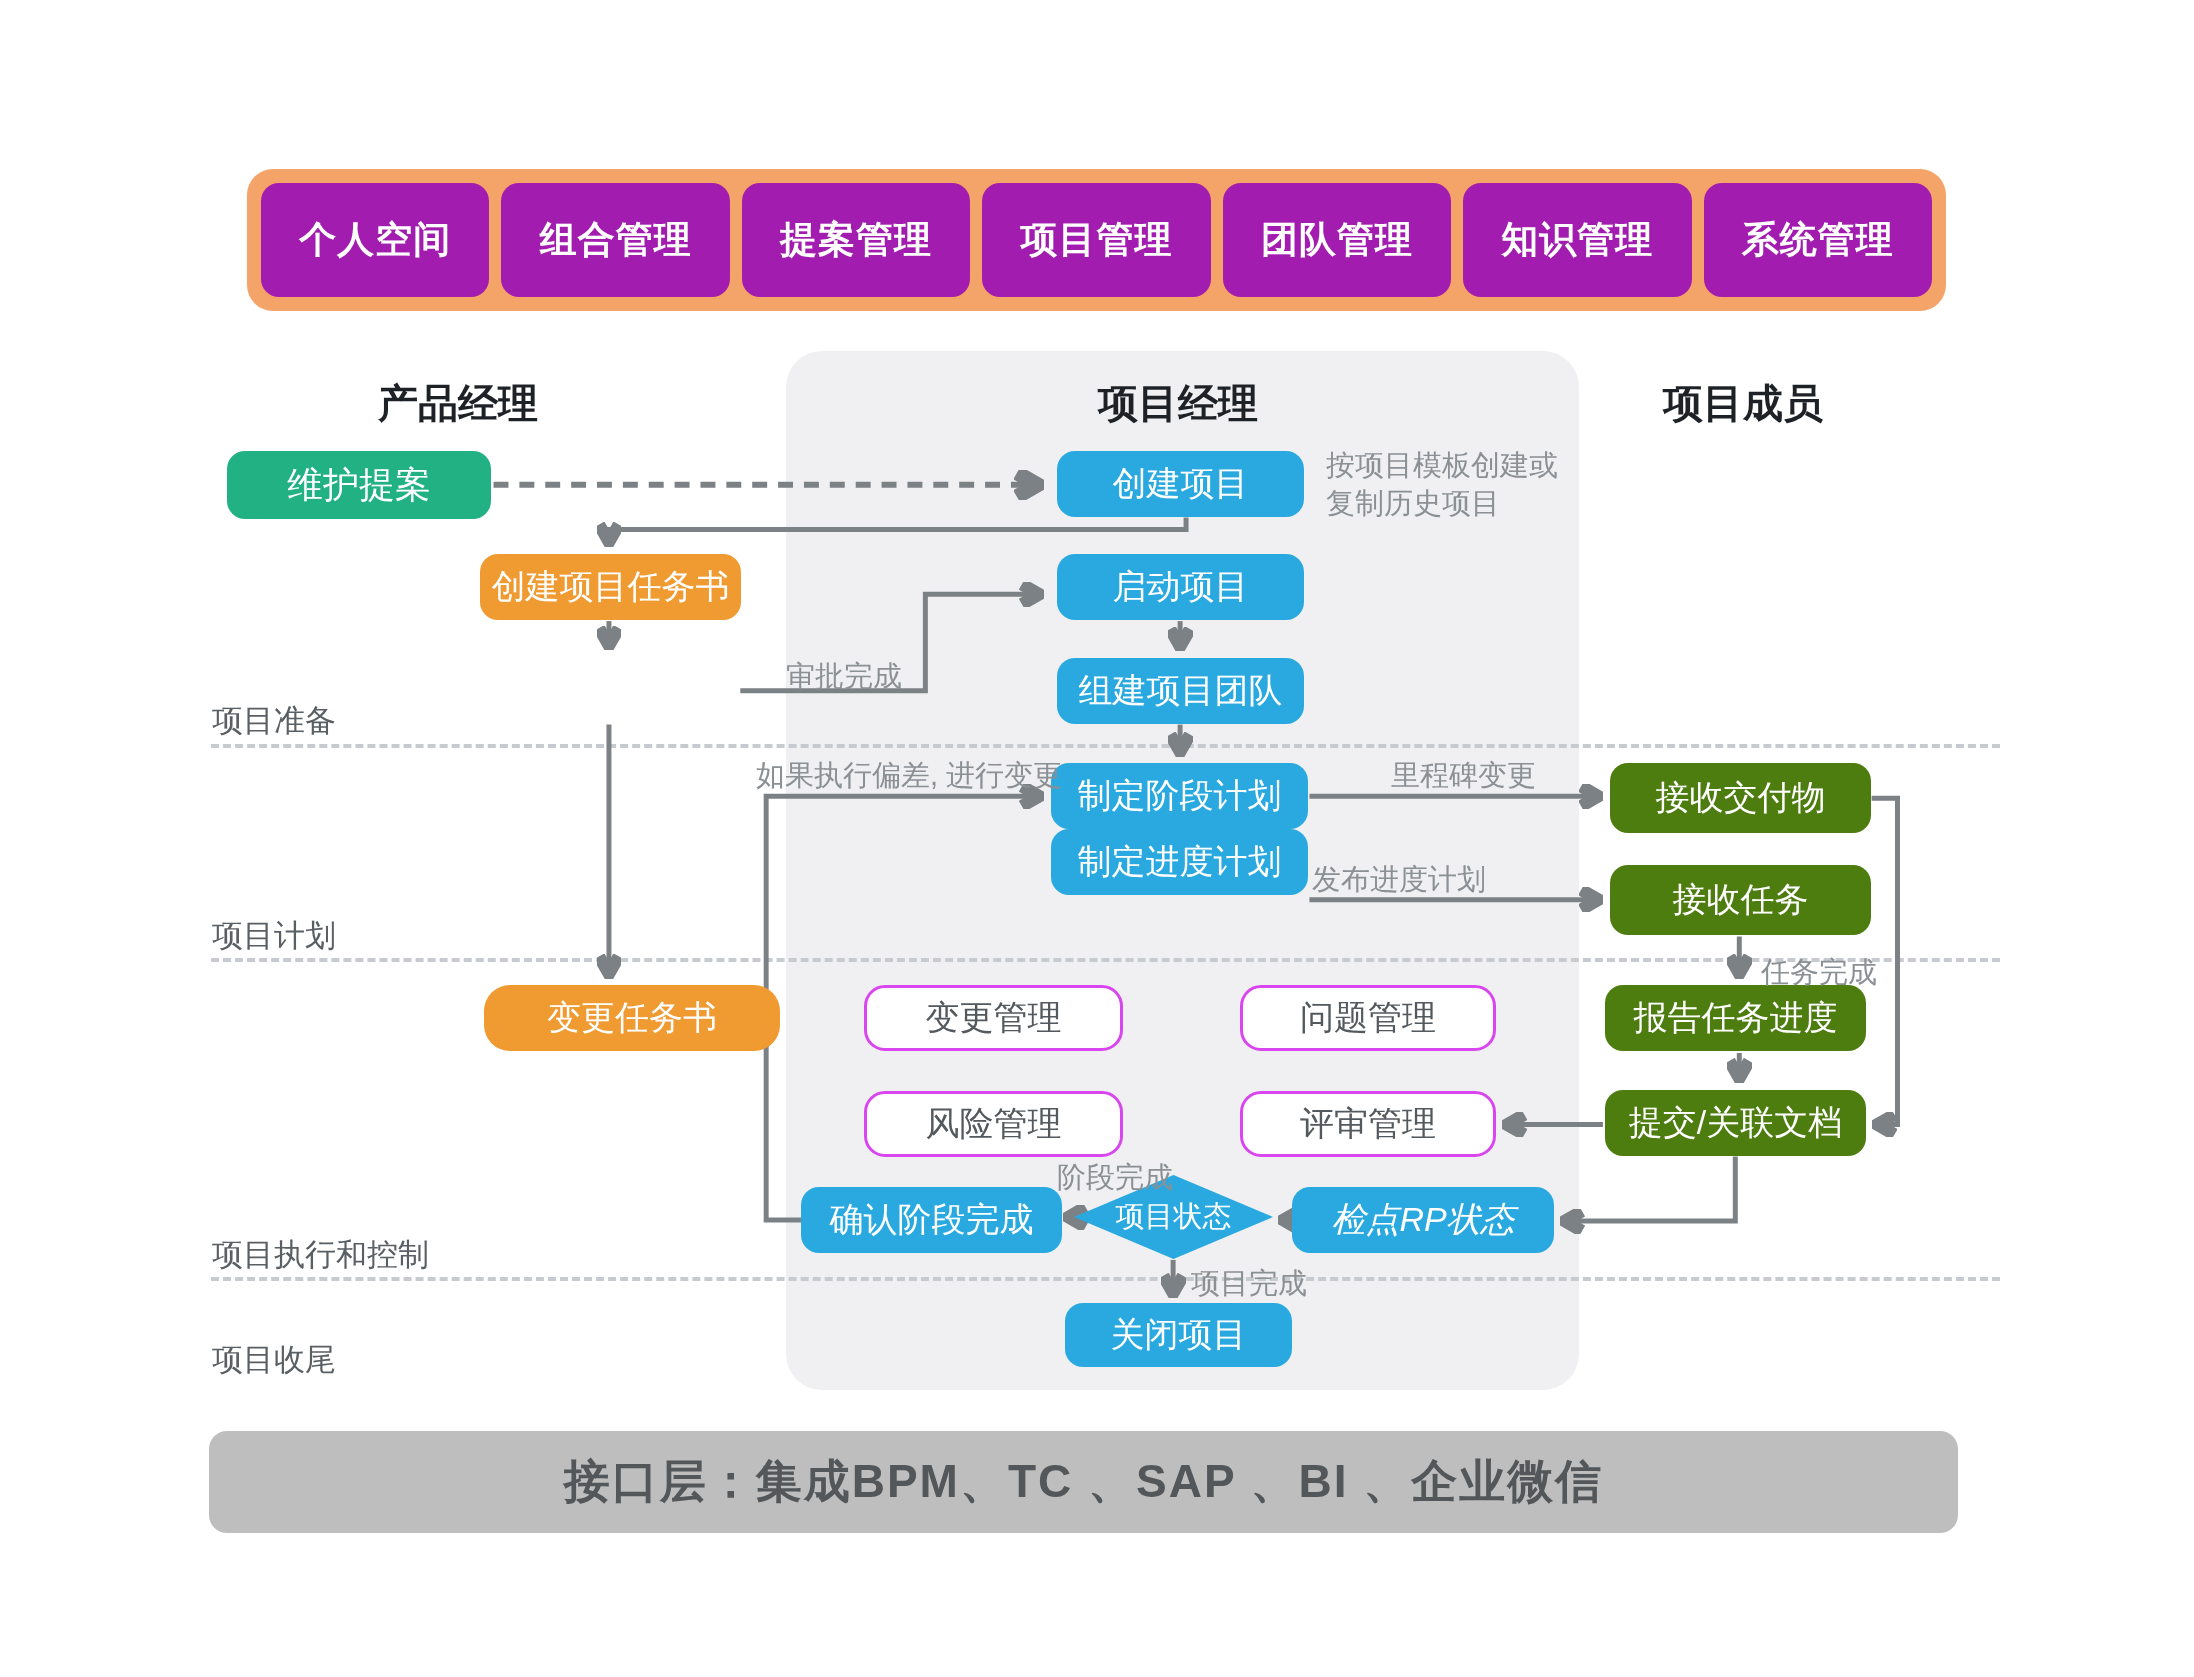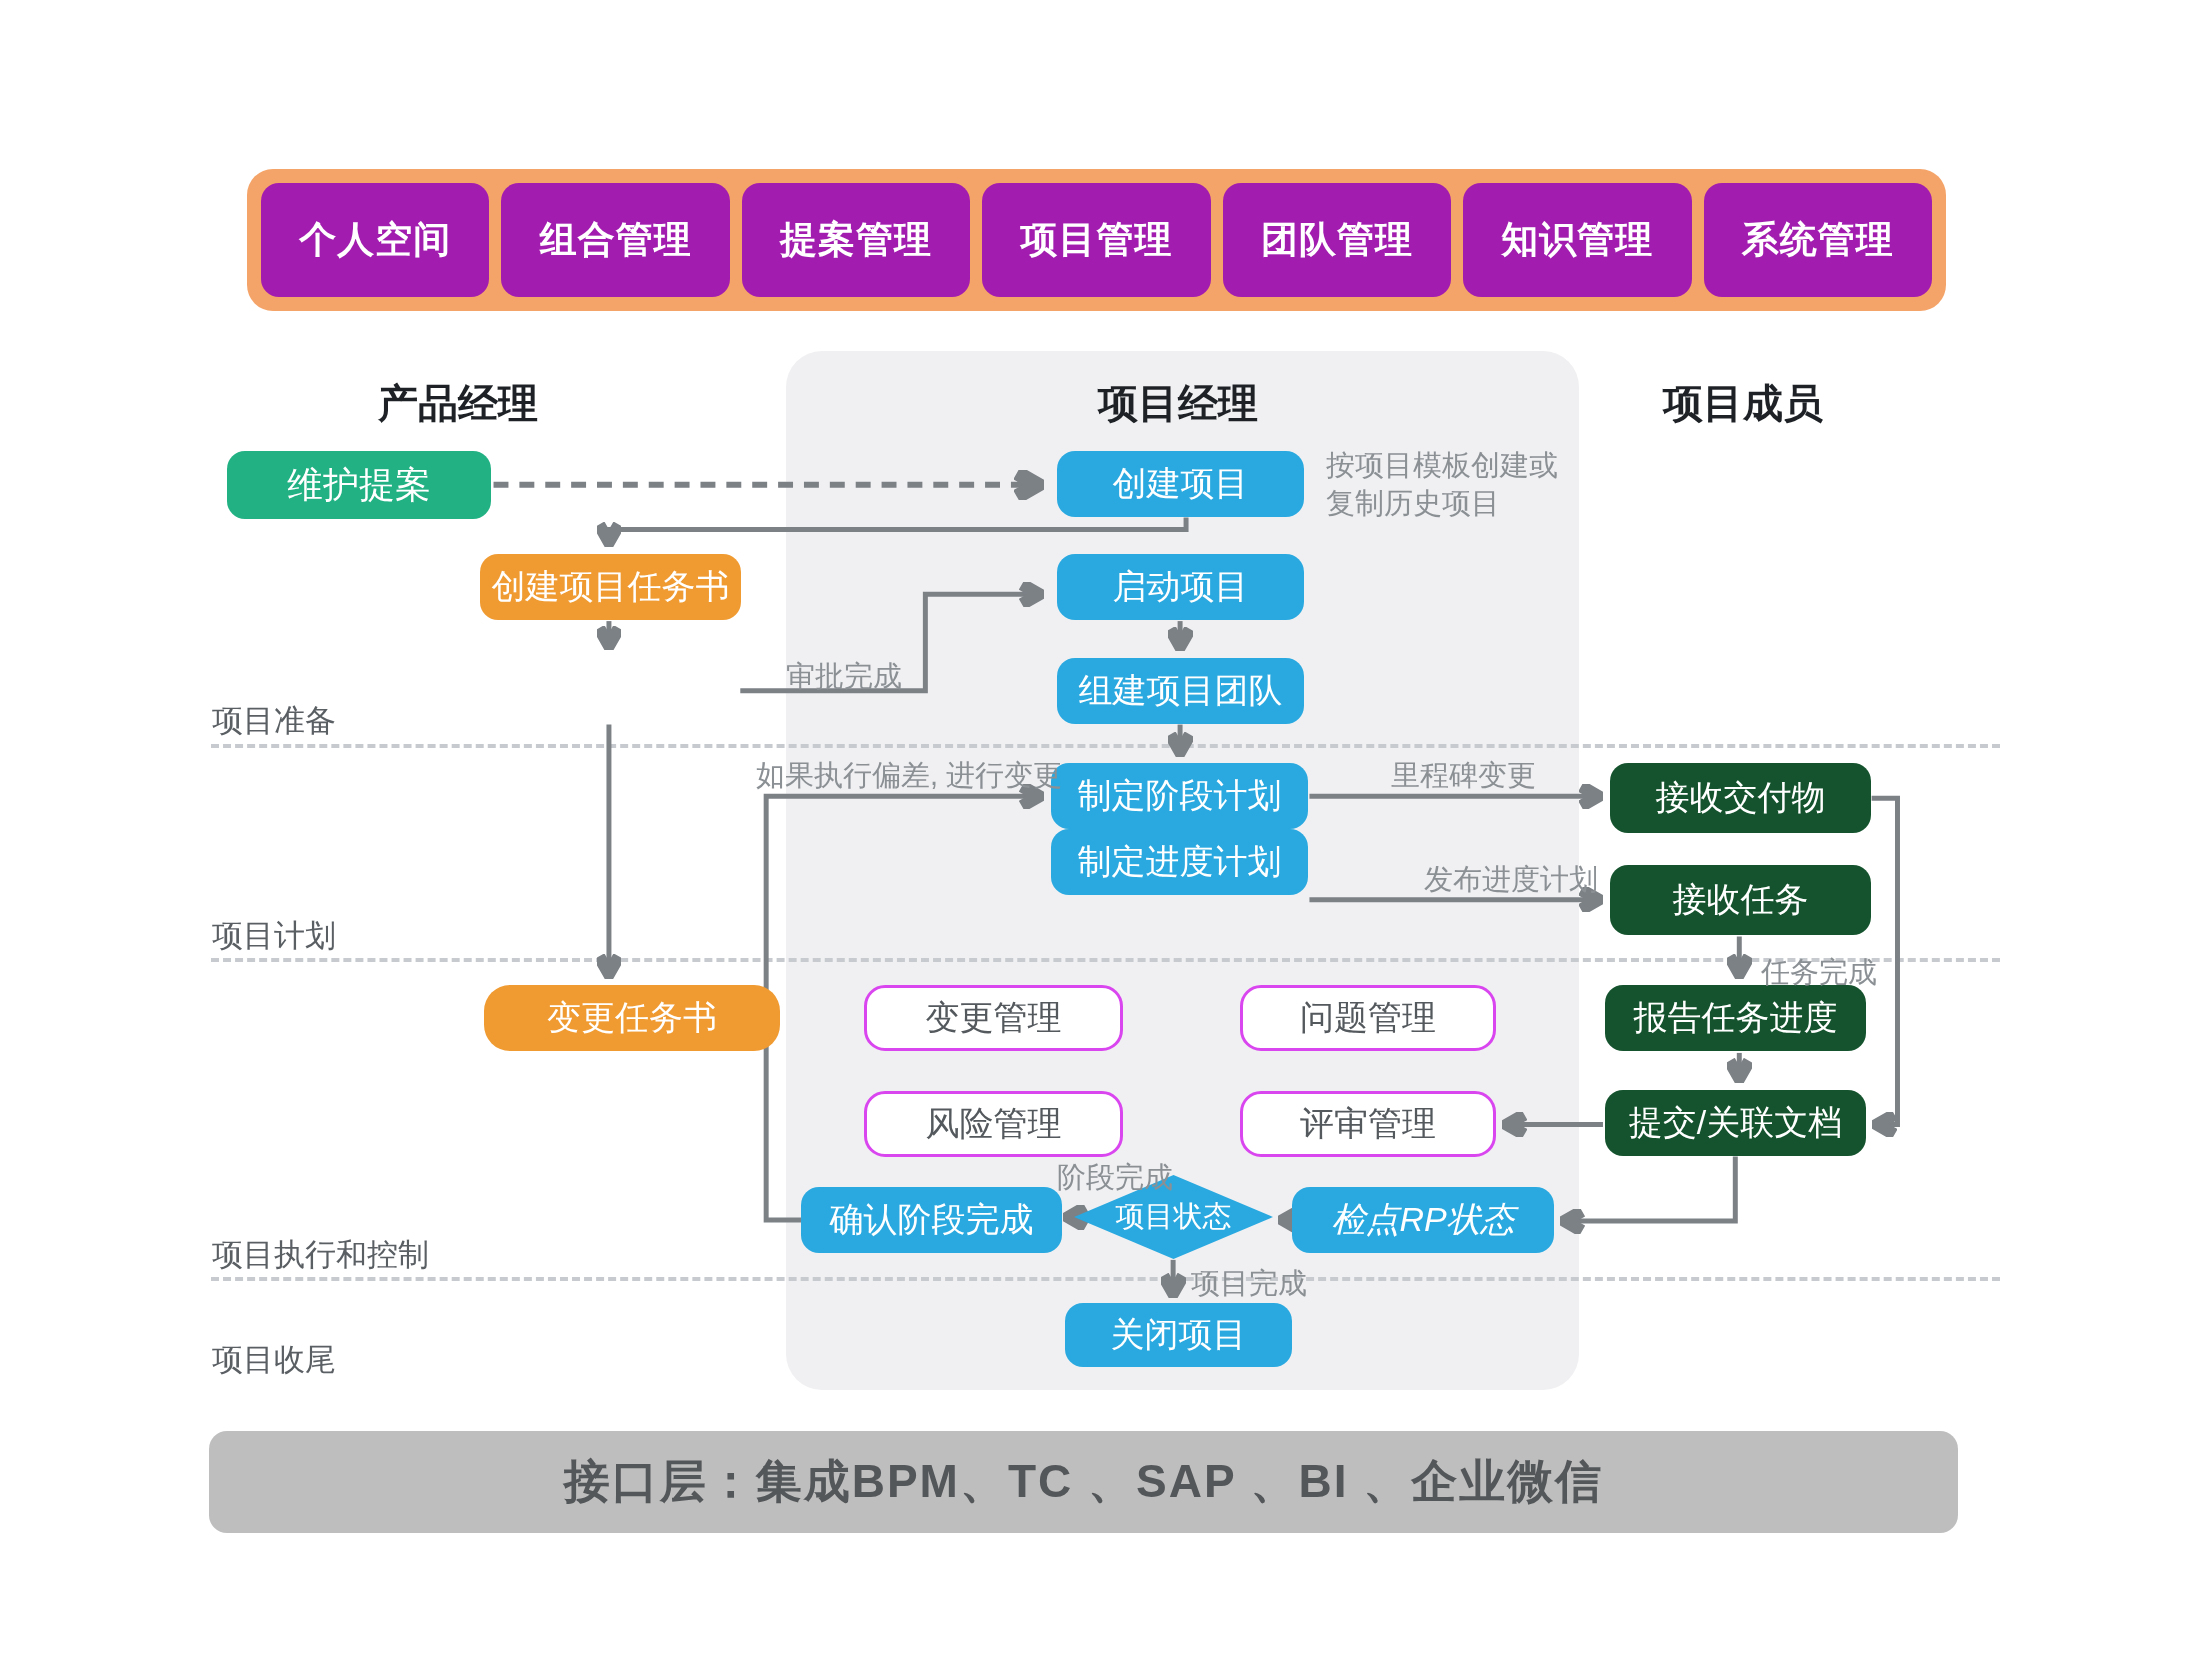--- a/index.html
+++ b/index.html
@@ -38,21 +38,21 @@
   }
   
   .node{
     position:absolute;display:flex;align-items:center;justify-content:center;
     color:#ffffff;font-size:34px;font-weight:500;border-radius:18px;
     white-space:nowrap;box-sizing:border-box;
   }
   .node.blue{background:#29A9E0;}
   .node.green{background:#21B183;}
   .node.amber{background:#F09B32;}
-  .node.orange{background:#14532d;}
+  .node.orange{background:#4d7c0f;}
   .node.plain{background:#ffffff;border:3px solid #d946ef;color:#54595E;border-radius:21px;}
   .node.diamond{
     background:#29A9E0;border-radius:0;font-size:29px;
     clip-path:polygon(50% 0,100% 50%,50% 100%,0 50%);
   }
   
   .elabel{
     position:absolute;color:#8B9095;font-size:29px;white-space:pre-line;line-height:38px;
   }
   
@@ -143,21 +143,21 @@
   <div class="node orange" style="left:1610px;top:763px;width:261px;height:70px;">接收交付物</div>
   <div class="node orange" style="left:1610px;top:865px;width:261px;height:70px;">接收任务</div>
   <div class="node orange" style="left:1605px;top:985px;width:261px;height:66px;">报告任务进度</div>
   <div class="node orange" style="left:1605px;top:1090px;width:261px;height:66px;">提交/关联文档</div>
 
   <div class="elabel" style="left:1326px;top:446px;">按项目模板创建或
 复制历史项目</div>
   <div class="elabel" style="left:786px;top:657px;">审批完成</div>
   <div class="elabel" style="left:756px;top:756px;">如果执行偏差, 进行变更</div>
   <div class="elabel" style="left:1391px;top:756px;">里程碑变更</div>
-  <div class="elabel" style="left:1424px;top:860px;">发布进度计划</div>
+  <div class="elabel" style="left:1312px;top:860px;">发布进度计划</div>
   <div class="elabel" style="left:1761px;top:953px;">任务完成</div>
   <div class="elabel" style="left:1057px;top:1158px;">阶段完成</div>
   <div class="elabel" style="left:1191px;top:1264px;">项目完成</div>
 
   <div class="footer-bar">
     <span>接口层：集成BPM、TC 、SAP 、BI 、企业微信</span>
   </div>
 
 </div>
 

